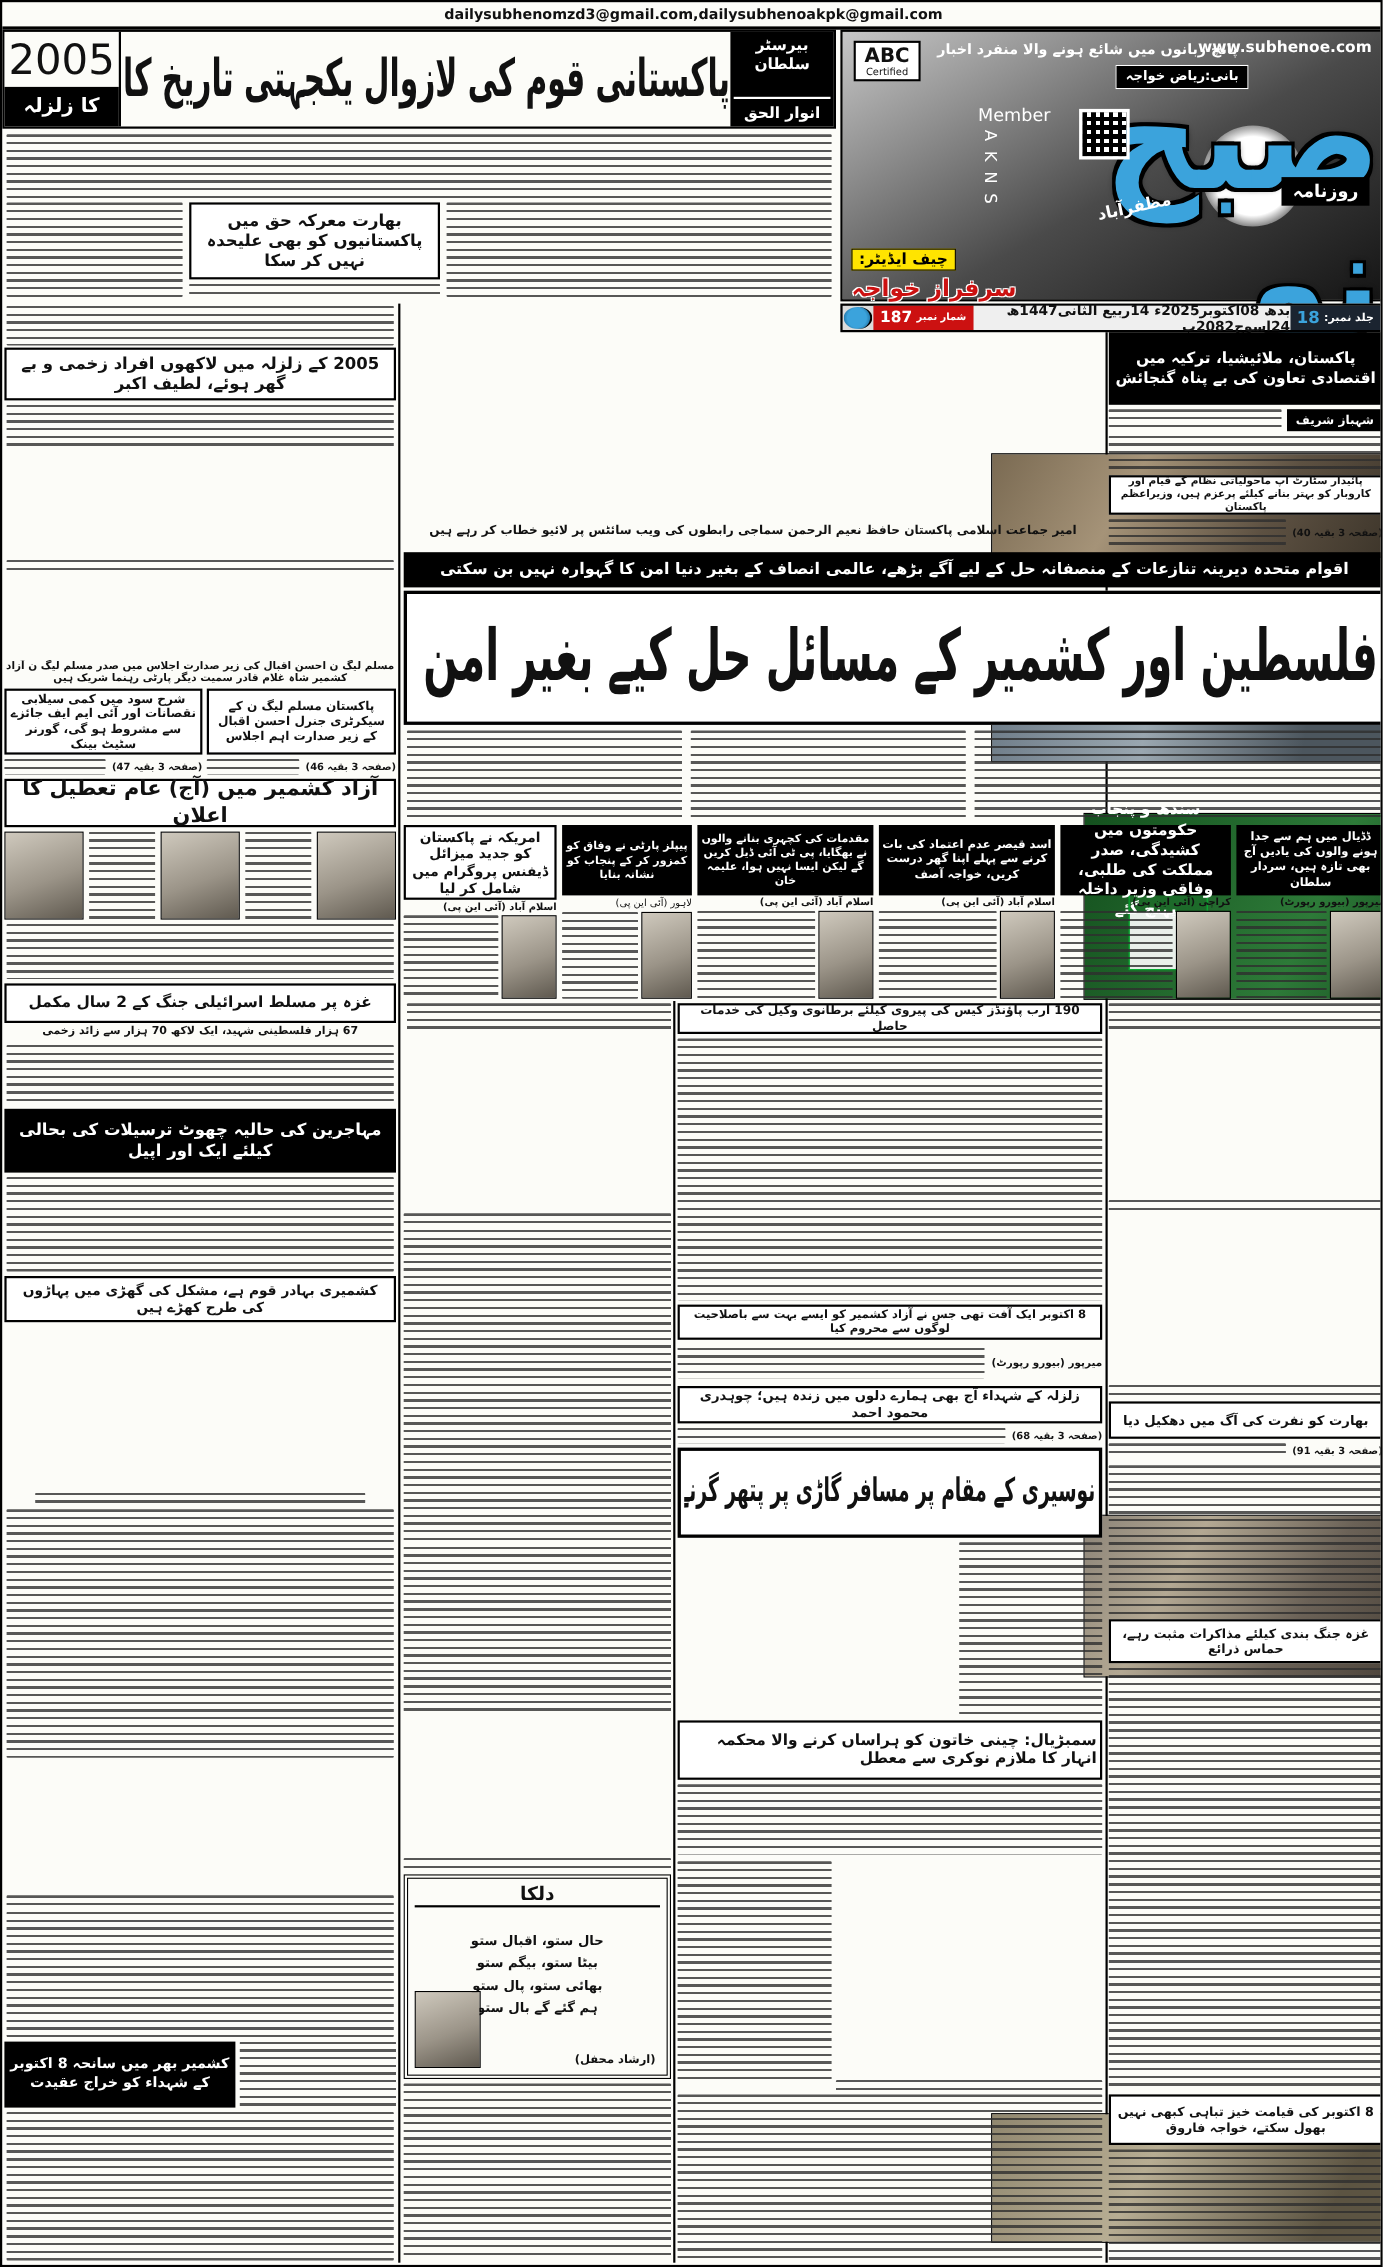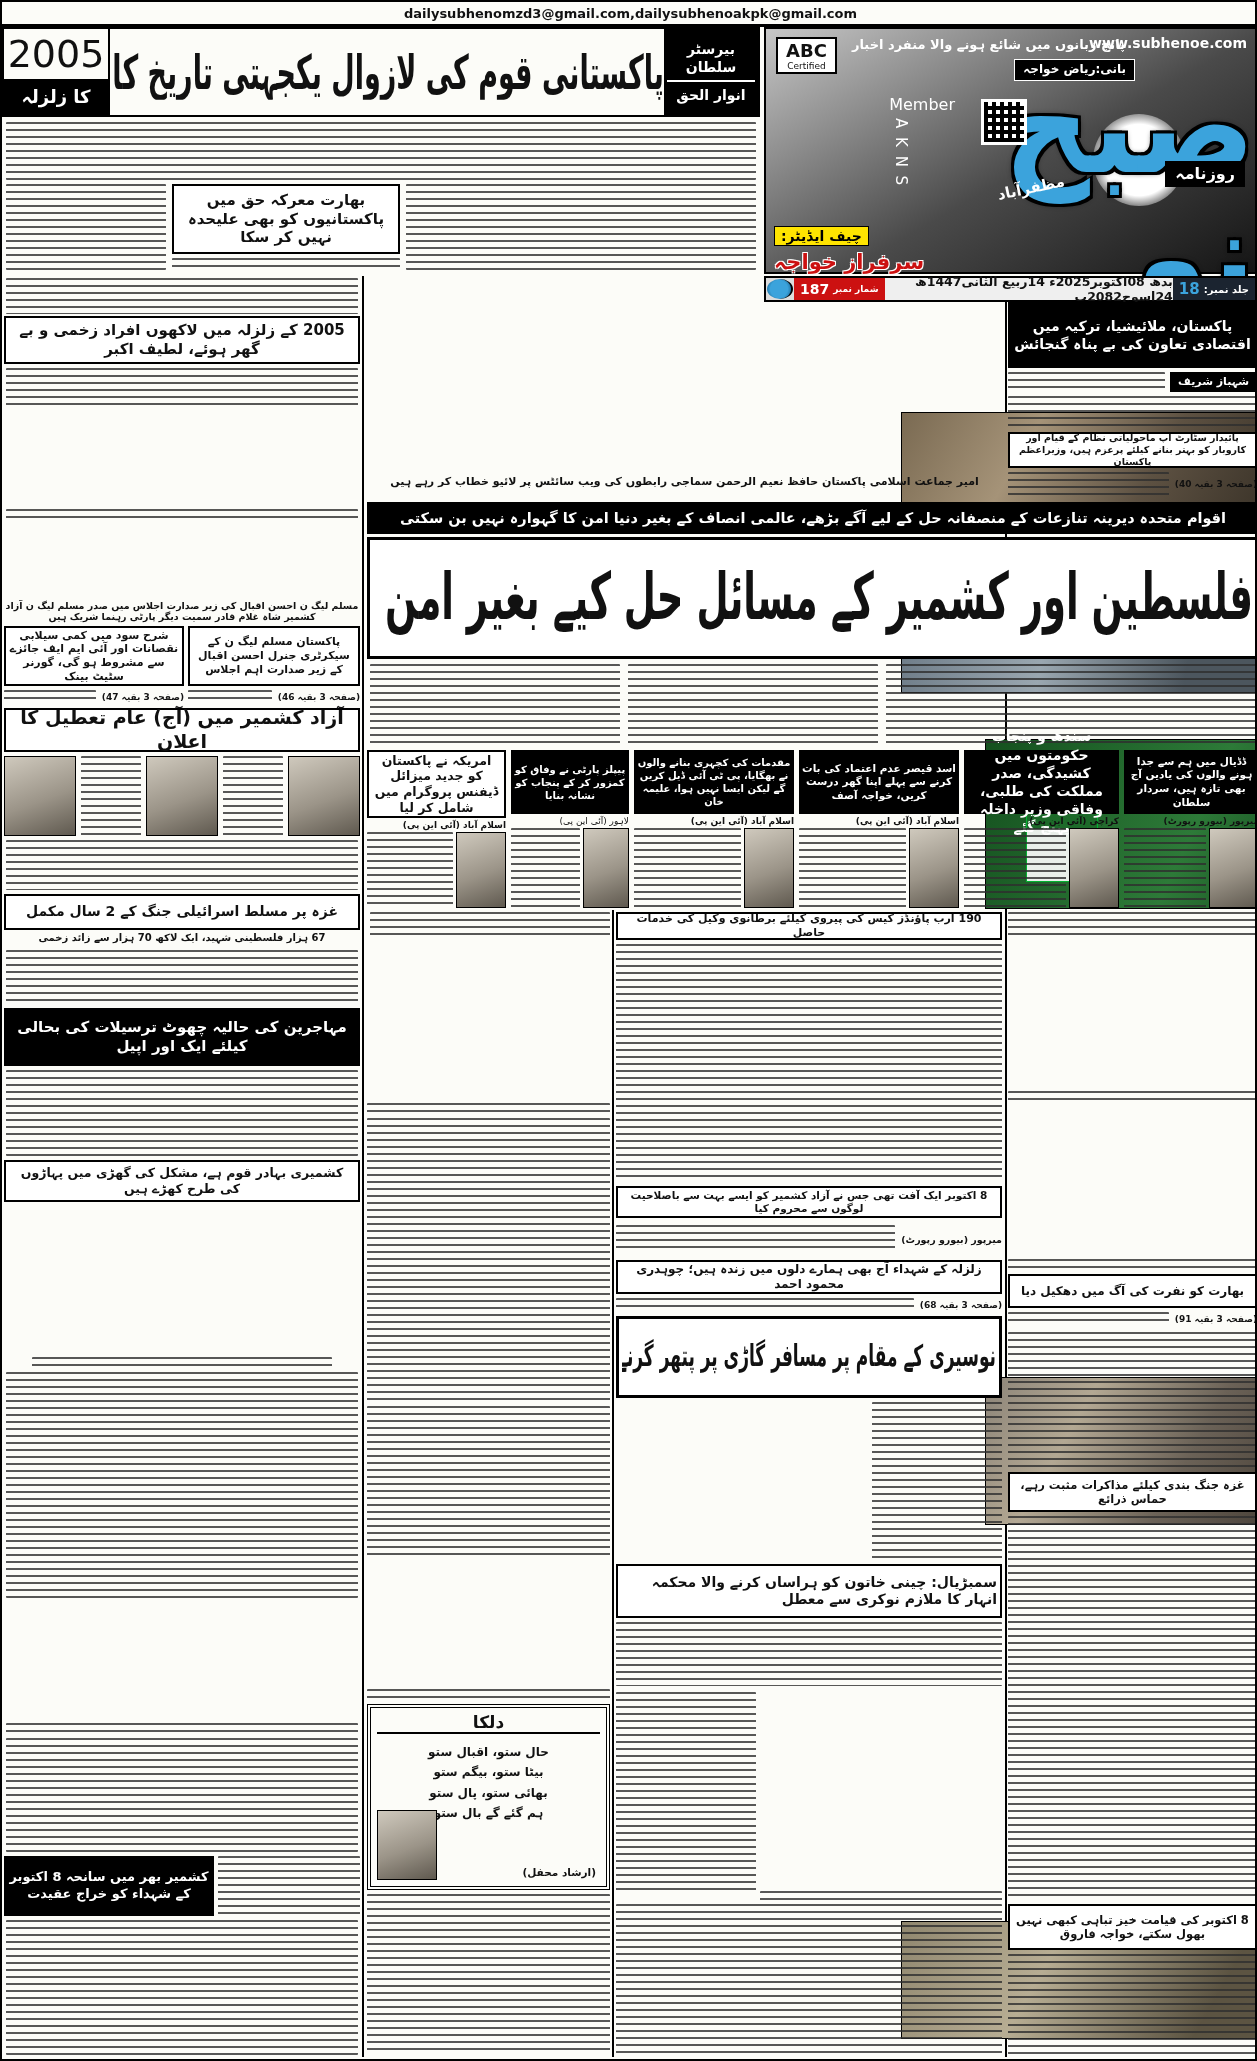--- a/index.html
+++ b/index.html
@@ -43,21 +43,21 @@
 </head>
 <body>
 
 <div class="page">
 
   <div class="abs" style="left:0;top:0;width:1257px;height:22px;display:flex;align-items:center;justify-content:center;font-weight:bold;font-size:13px;direction:ltr;">dailysubhenomzd3@gmail.com,dailysubhenoakpk@gmail.com</div>
   <div class="abs hr" style="left:0;top:22px;width:1257px;height:3px;"></div>
 
   <div class="abs" style="left:0;top:25px;width:758px;height:90px;display:flex;border:2px solid #000;">
     <div class="hlb" style="width:88px;flex-direction:column;gap:4px;">
-      <span style="font-size:14px;border-bottom:2px solid #fff;padding-bottom:3px;">بیرسٹر سلطان</span>
+      <span style="font-size:14px;border-bottom:2px solid #fff;padding-bottom:20px;">بیرسٹر سلطان</span>
       <span style="font-size:14px;">انوار الحق</span>
     </div>
     <div style="flex:1;display:flex;align-items:center;justify-content:center;overflow:hidden;">
       <span class="stretch nowrap" style="font-size:27px;font-weight:bold;">پاکستانی قوم کی لازوال یکجہتی تاریخ کا انمٹ حصہ ہے</span>
     </div>
     <div style="width:104px;border-right:2px solid #000;display:flex;flex-direction:column;">
       <div style="flex:1;display:flex;align-items:center;justify-content:center;font-size:38px;font-weight:normal;direction:ltr;">2005</div>
       <div class="hlb" style="height:34px;font-size:18px;">کا زلزلہ</div>
     </div>
   </div>
@@ -267,21 +267,21 @@
 
   <div class="abs greek" style="left:758px;top:1889px;width:242px;height:10px;"></div>
   <div class="abs greek" style="left:614px;top:1902px;width:386px;height:151px;"></div>
 
   <div class="abs greek" style="left:365px;top:1116px;width:243px;height:284px;"></div>
   <div class="abs greek" style="left:365px;top:1404px;width:243px;height:150px;"></div>
 
   <div class="abs greek" style="left:365px;top:1687px;width:243px;height:10px;"></div>
 
   <div class="abs" style="left:365px;top:1702px;width:243px;height:186px;border:4px double #000;padding:4px 6px;text-align:center;">
-    <div style="font-size:17px;font-weight:bold;border-bottom:2px solid #000;margin-bottom:8px;">دلکا</div>
+    <div style="font-size:17px;font-weight:bold;border-bottom:2px solid #000;margin-bottom:20px;">دلکا</div>
     <div style="font-size:12px;font-weight:bold;line-height:1.7;">
       <div>حال ستو، اقبال ستو</div>
       <div>بیٹا ستو، بیگم ستو</div>
       <div>بھائی ستو، پال ستو</div>
       <div>ہم گئے گے بال ستو</div>
     </div>
     <div class="photo ph-portrait" style="position:absolute;left:6px;bottom:6px;width:58px;height:68px;"></div>
     <div style="position:absolute;right:10px;bottom:8px;font-size:10.5px;font-weight:bold;">(ارشاد محفل)</div>
   </div>
   <div class="abs greek" style="left:365px;top:1892px;width:243px;height:161px;"></div>

